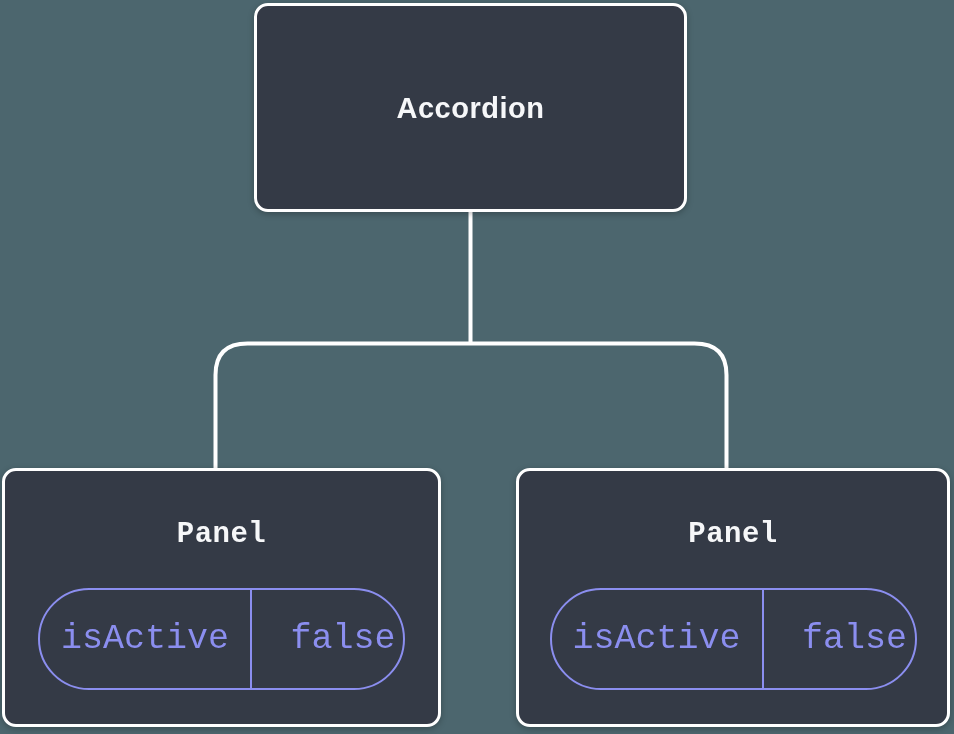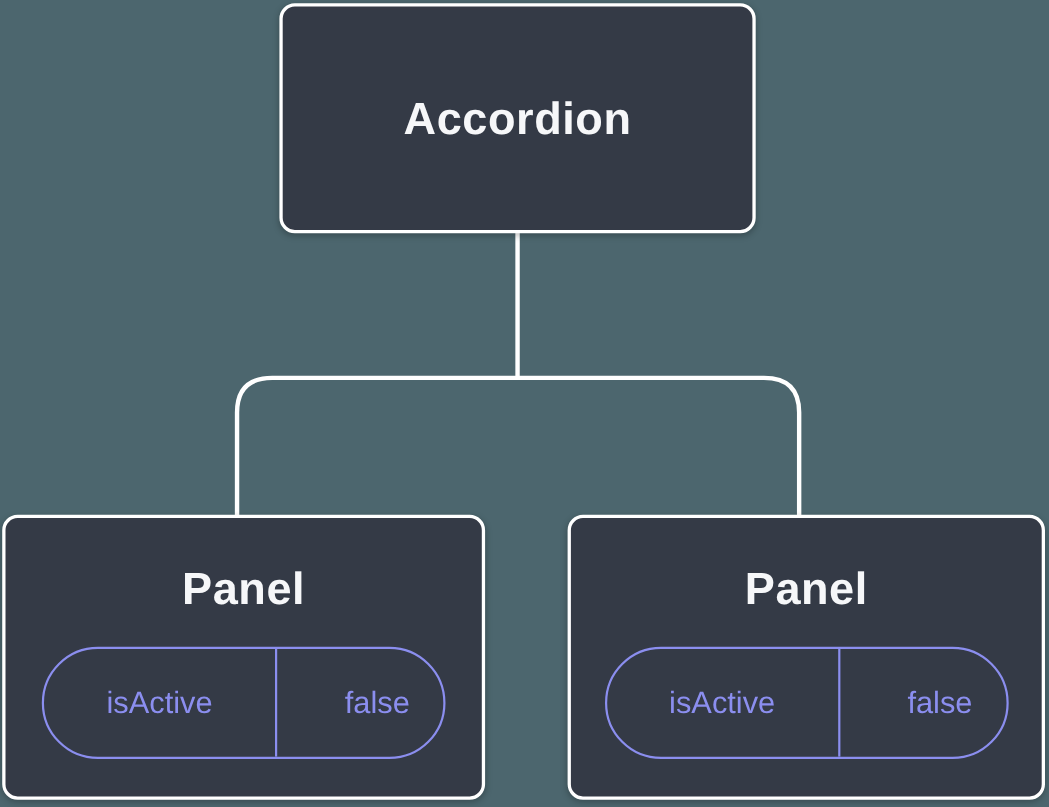--- a/index.html
+++ b/index.html
@@ -42,40 +42,40 @@
     display: flex;
     flex-direction: column;
     align-items: center;
   }
   .node-root {
     left: 254px; top: 3px;
     width: 433px; height: 209px;
     justify-content: center;
   }
   .node-label {
-    font-size: 41px;
+    font-size: 29px;
     line-height: 40px;
     font-weight: 600;
     color: var(--node-text);
     letter-spacing: 0.5px;
     white-space: nowrap;
   }
-  .node-panel { top: 468px; height: 259px; }
+  .node-panel { top: 468px; height: 259px; font-family: Liberation Mono, monospace; }
   .node-panel-left  { left: 2px;   width: 439px; }
   .node-panel-right { left: 516px; width: 434px; }
   .node-panel .node-label { margin-top: 44px; }
   .state-pill {
     margin-top: 33px;
     width: 367px; height: 102px;
     border: 2px solid var(--state-accent);
     border-radius: 51px;
     display: flex;
     align-items: stretch;
     color: var(--state-accent);
-    font-size: 28px;
+    font-size: 35px;
     line-height: 1;
     overflow: hidden;
   }
   .state-name {
     width: 212px;
     border-right: 2px solid var(--state-accent);
     display: flex; align-items: center; justify-content: center;
     white-space: nowrap;
   }
   .state-value {

